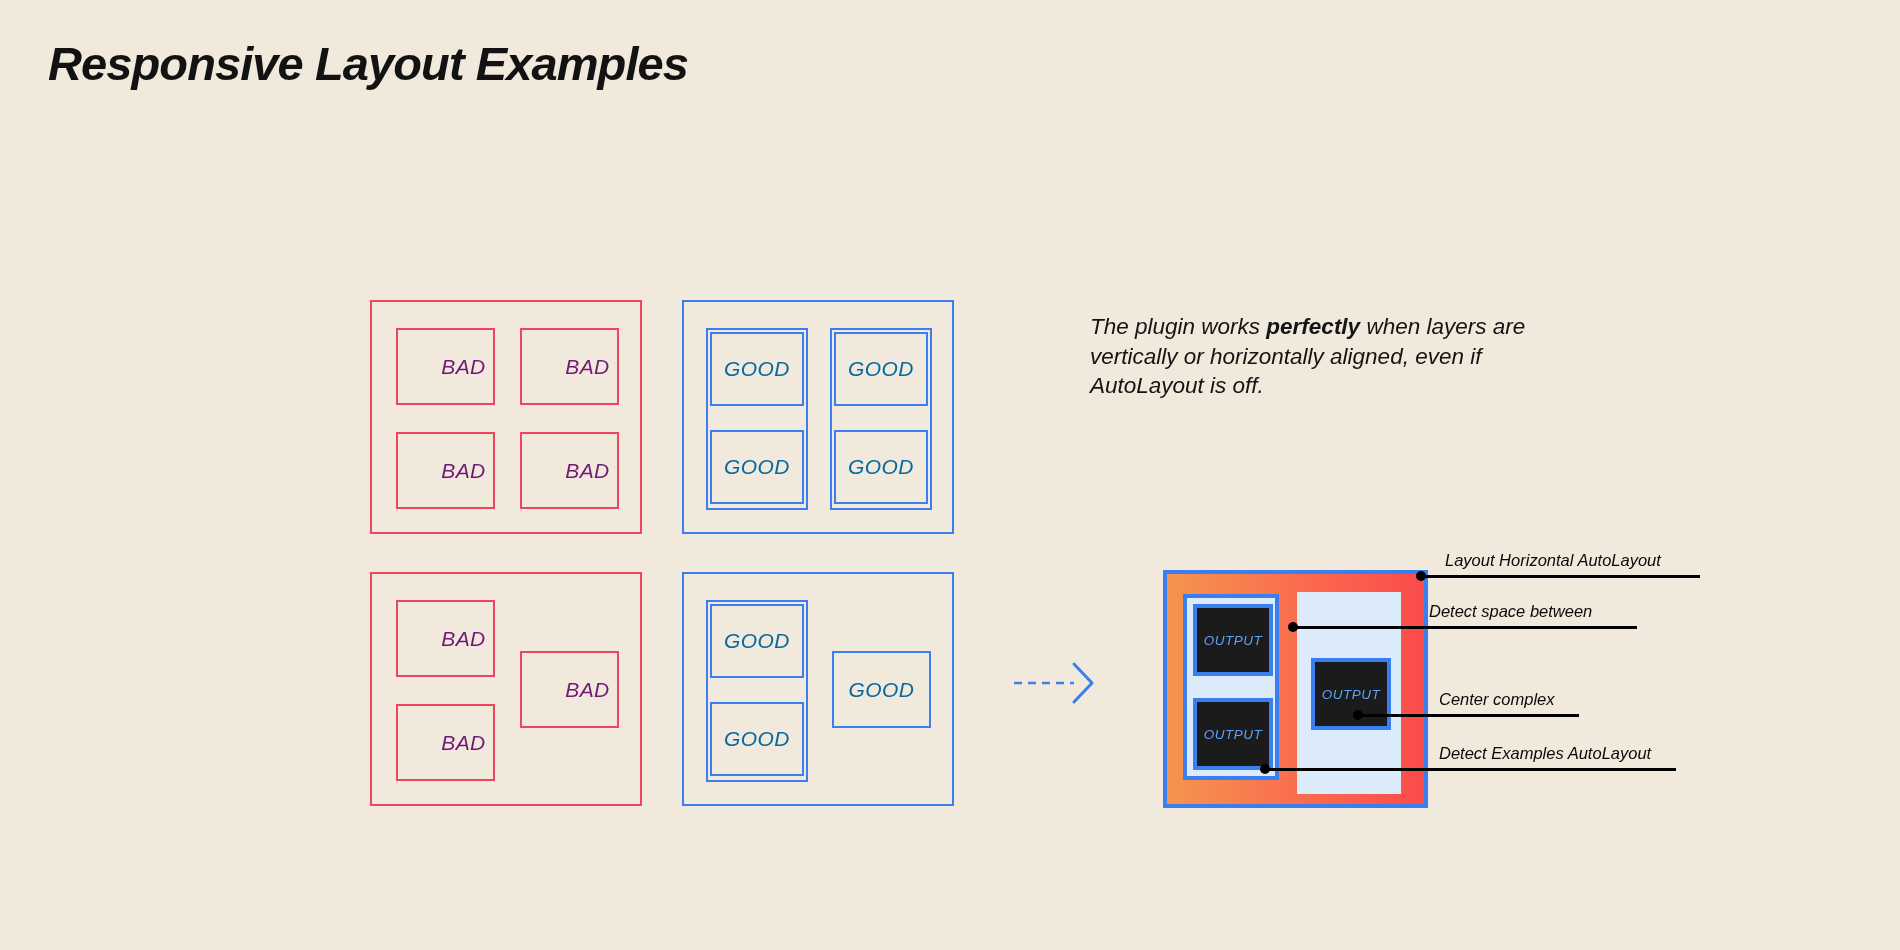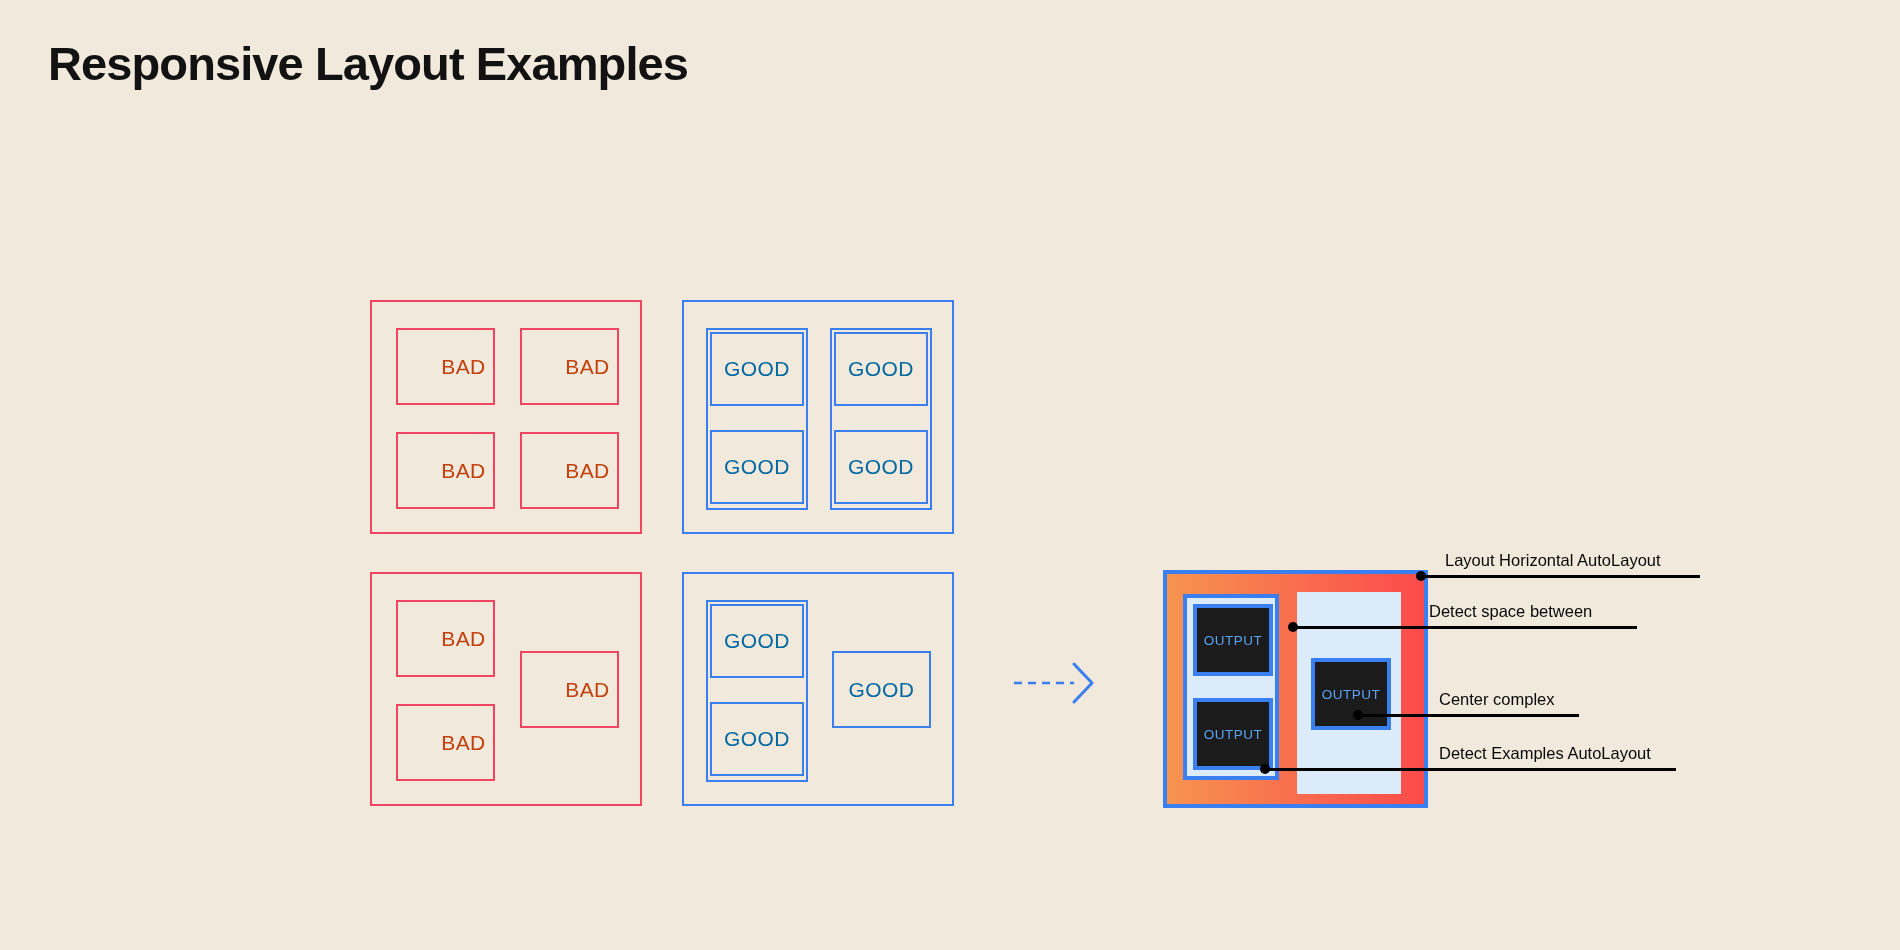--- a/index.html
+++ b/index.html
@@ -12,20 +12,21 @@
     background: #f0e9dc;
     font-family: "Liberation Sans", sans-serif;
     overflow: hidden;
     position: relative;
   }
   .page {
     position: absolute;
     inset: 0;
     width: 1900px;
     height: 950px;
+    font-style: italic;
   }
 
   
   .page-title {
     position: absolute;
     left: 48px;
     top: 36px;
     font-size: 47px;
     font-weight: bold;
     letter-spacing: -0.9px;
@@ -45,21 +46,21 @@
     position: absolute;
     box-sizing: border-box;
     display: flex;
     align-items: center;
     justify-content: center;
     font-size: 21px;
     letter-spacing: 0.4px;
   }
   .cell.bad {
     border: 2px solid #f0455f;
-    color: #c2410c;
+    color: #701a75;
     padding-left: 36px;
   }
   .cell.good {
     border: 2px solid #3a7ff0;
     color: #0369a1;
   }
   .group-wrap {
     position: absolute;
     box-sizing: border-box;
     border: 2px solid #3a7ff0;
@@ -195,20 +196,21 @@
 
   <div class="panel good" style="left:682px; top:572px; width:272px; height:234px;">
     <div class="group-wrap" style="left:22px; top:26px; width:102px; height:182px;">
       <div class="cell good" style="left:2px; top:2px; width:94px; height:74px;">GOOD</div>
       <div class="cell good" style="left:2px; top:100px; width:94px; height:74px;">GOOD</div>
     </div>
     <div class="cell good" style="left:148px; top:77px; width:99px; height:77px;">GOOD</div>
   </div>
 
   <div class="copy">
+    <p><span>The plugin works </span><b>perfectly</b><span> when layers are vertically or horizontally aligned, even if AutoLayout is off.</span></p>
   </div>
 
   <div class="arrow-wrap">
     <svg width="86" height="46" viewBox="0 0 86 46">
       <line x1="2" y1="23" x2="62" y2="23" stroke="#3a7ff0" stroke-width="2.5" stroke-dasharray="8 6"></line>
       <polyline points="62,4 80,23 62,42" fill="none" stroke="#3a7ff0" stroke-width="3" stroke-linecap="round" stroke-linejoin="round"></polyline>
     </svg>
   </div>
 
   <div class="diagram">

